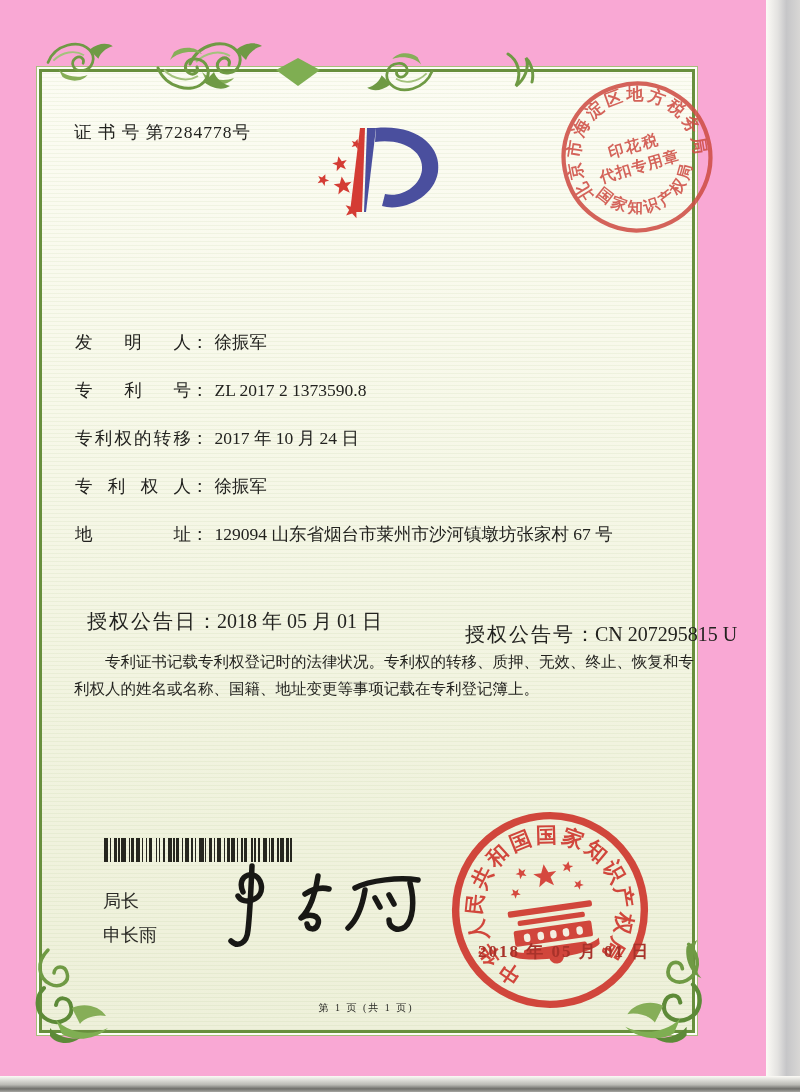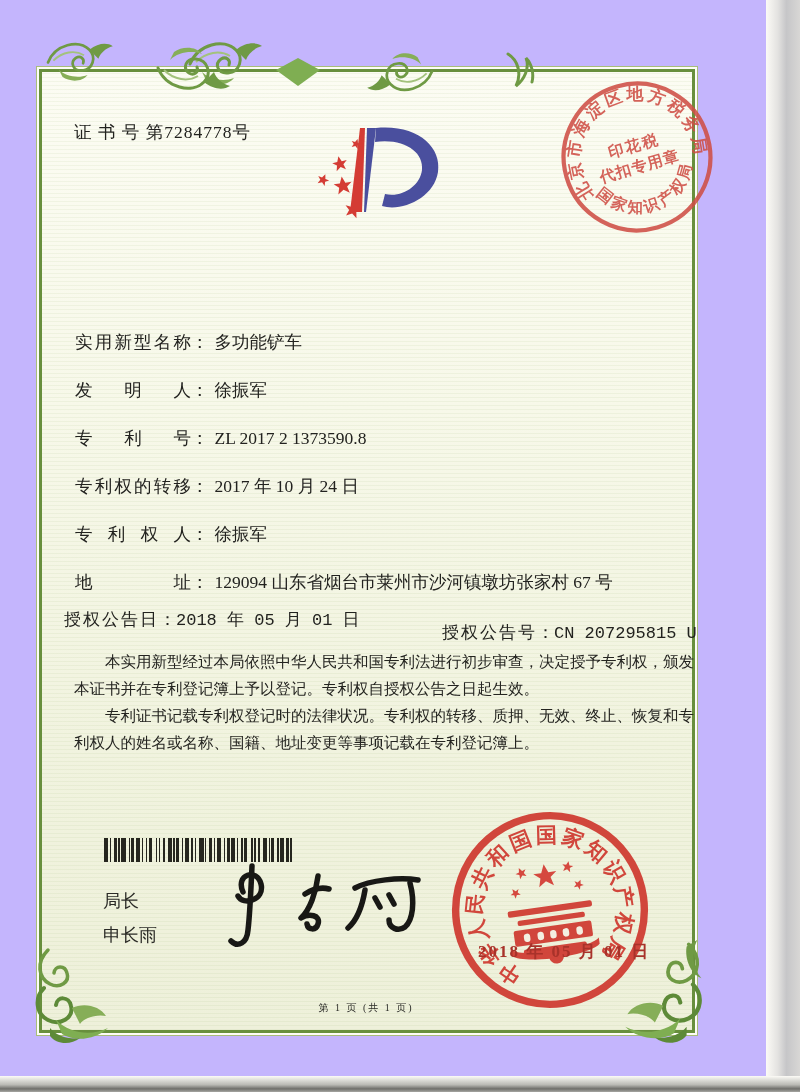--- a/index.html
+++ b/index.html
@@ -1,18 +1,18 @@
 <!DOCTYPE html>
 <html><head>
 <meta charset="utf-8">
 <style>
   html,body{margin:0;padding:0;background:#b9b9b7;}
   .canvas{
     position:relative;width:800px;height:1092px;overflow:hidden;
-    background:#c4b5fd;
+    background:#f9a8d4;
     font-family:"Liberation Serif","DejaVu Serif",serif;
     color:#22221f;
   }
   
   .edge-right{position:absolute;top:0;right:0;width:34px;height:100%;
     background:linear-gradient(to right,#fcfbf6 0%,#e3e2e0 35%,#c6c6c8 60%,#d8d7d5 100%);}
   .edge-bottom{position:absolute;left:0;bottom:0;width:100%;height:16px;
     background:linear-gradient(to bottom,#fcfbf6 0%,#b9b9b4 55%,#6f6f6b 80%,#a7a7a3 100%);}
   
   .frame{position:absolute;left:36px;top:66px;width:660px;height:968px;
@@ -27,21 +27,21 @@
   .cert-number{position:absolute;left:74px;top:120px;font-size:17.5px;letter-spacing:1px;z-index:4;}
   .logo{position:absolute;left:296px;top:122px;z-index:4;}
   .tax-stamp{position:absolute;left:552px;top:72px;z-index:5;opacity:.88;}
   .title{position:absolute;left:36px;top:226px;width:660px;text-align:center;
     font-size:39px;font-weight:bold;letter-spacing:7px;color:#1b1b19;z-index:4;}
   
   .fields{position:absolute;left:75px;top:330px;width:600px;z-index:4;}
   .field-row{height:48px;font-size:17.5px;line-height:24px;white-space:nowrap;}
   .jlabel{display:inline-block;width:116px;text-align:justify;text-align-last:justify;vertical-align:baseline;}
   .colon{display:inline-block;margin-right:6px;}
-  .grant-row{position:absolute;left:64px;top:608px;width:608px;font-size:17px;white-space:nowrap;z-index:4;font-family:Liberation Mono, monospace;}
+  .grant-row{position:absolute;left:87px;top:608px;width:608px;font-size:20px;white-space:nowrap;z-index:4;}
   .grant-right{position:absolute;left:378px;top:0;margin-top:13px;}
   .grant-row .lbl{letter-spacing:2px;}
   
   .body-text{position:absolute;left:74px;top:648px;width:620px;z-index:4;
     font-size:15.5px;line-height:27px;text-align:justify;color:#242420;}
   .body-text p{margin:0;text-indent:2em;}
   
   .barcode{position:absolute;left:104px;top:838px;height:24px;display:flex;align-items:stretch;z-index:4;}
   .barcode i{display:block;height:100%;}
   .barcode .b{background:#26261f;}
@@ -149,23 +149,20 @@
         <textPath href="#taxBot" startOffset="6">国家知识产权局</textPath>
       </text>
       <text class="stamp-text" x="80" y="74" font-size="14.5" text-anchor="middle" letter-spacing="2">印花税</text>
       <text class="stamp-text" x="80" y="94" font-size="14.5" text-anchor="middle" letter-spacing="1">代扣专用章</text>
     </g>
   </svg>
 
 
   <div class="fields">
     <div class="field-row">
-      <span class="jlabel">实用新型名称</span><span class="colon">：</span><span>多功能铲车</span>
-    </div>
-    <div class="field-row">
       <span class="jlabel">发明人</span><span class="colon">：</span><span>徐振军</span>
     </div>
     <div class="field-row">
       <span class="jlabel">专利号</span><span class="colon">：</span><span>ZL 2017 2 1373590.8</span>
     </div>
     <div class="field-row">
       <span class="jlabel">专利权的转移</span><span class="colon">：</span><span>2017 年 10 月 24 日</span>
     </div>
     <div class="field-row">
       <span class="jlabel">专利权人</span><span class="colon">：</span><span>徐振军</span>
@@ -178,21 +175,20 @@
   <div class="grant-row">
     <span>
       <span class="lbl">授权公告日</span><span>：</span><span>2018 年 05 月 01 日</span>
     </span>
     <span class="grant-right">
       <span class="lbl">授权公告号</span><span>：</span><span>CN 207295815 U</span>
     </span>
   </div>
 
   <div class="body-text">
-    <p>本实用新型经过本局依照中华人民共和国专利法进行初步审查，决定授予专利权，颁发本证书并在专利登记簿上予以登记。专利权自授权公告之日起生效。</p>
     <p>专利证书记载专利权登记时的法律状况。专利权的转移、质押、无效、终止、恢复和专利权人的姓名或名称、国籍、地址变更等事项记载在专利登记簿上。</p>
   </div>
 
   <div class="barcode" id="barcode">
       <i class="b" style="width: 4.35px;"></i>
       <i style="width: 1.45px;"></i>
       <i class="b" style="width: 1.45px;"></i>
       <i style="width: 2.9px;"></i>
       <i class="b" style="width: 2.9px;"></i>
       <i style="width: 1.45px;"></i>

